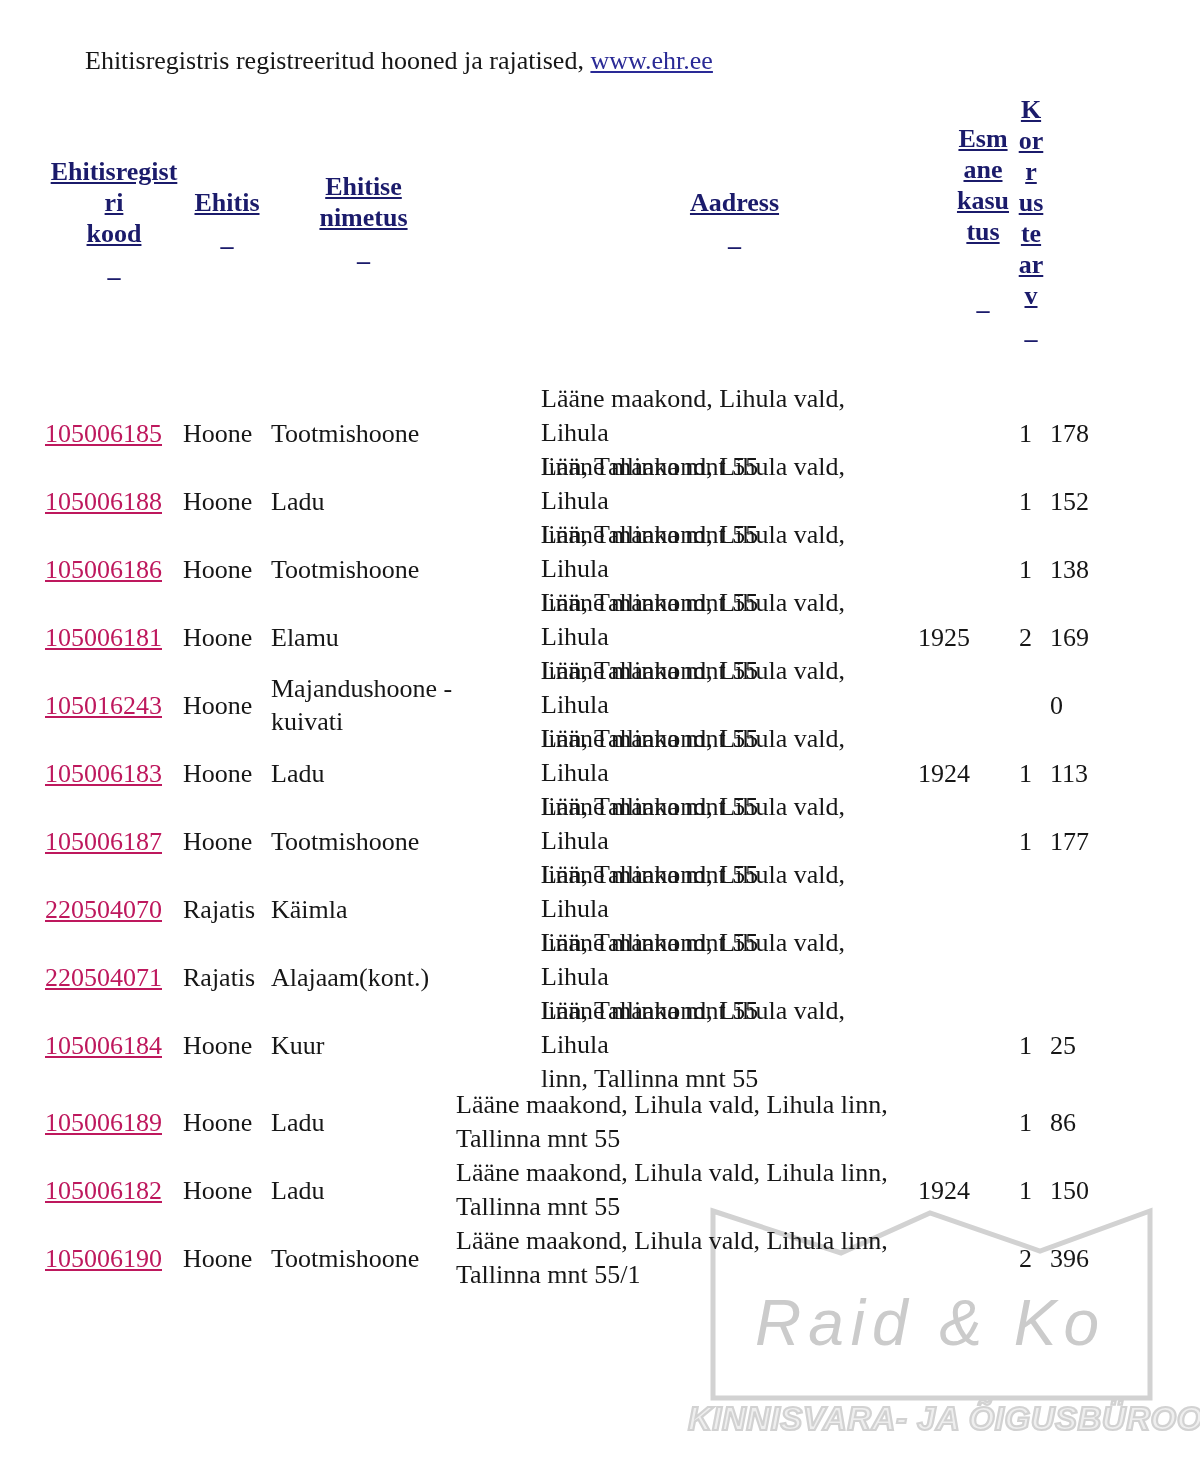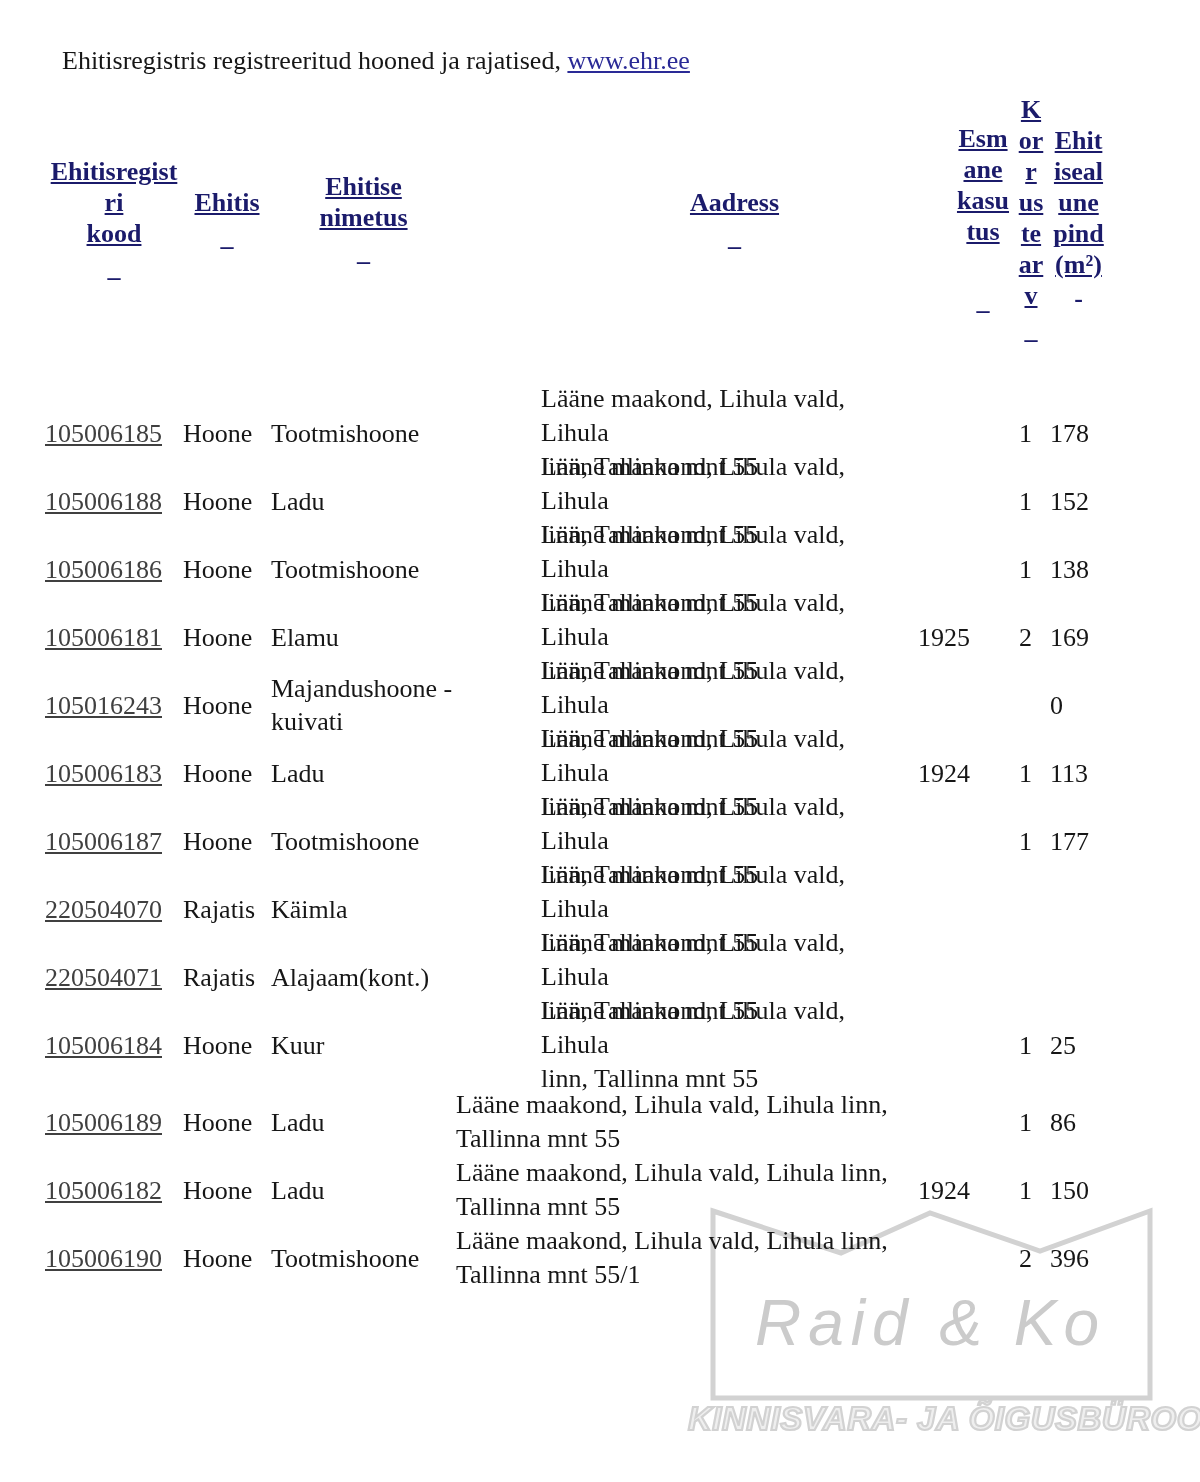--- a/index.html
+++ b/index.html
@@ -8,21 +8,21 @@
     width:1200px;height:1482px;
     background:#ffffff;
     overflow:hidden;
     font-family:"Liberation Serif","DejaVu Serif",serif;
     font-size:26px;
     color:#161616;
   }
   
   .title{
     position:relative;z-index:1;
-    margin:44px 0 0 62px;
+    margin:44px 0 0 85px;
     line-height:34px;
     white-space:nowrap;
   }
   .title a{color:#2a2a96;text-decoration:underline;cursor:pointer;}
 
   
   :root{ --cols:138px 88px 185px 462px 90px 32px 77px; }
   .thead{
     position:relative;z-index:1;
     display:grid;grid-template-columns:var(--cols);
@@ -45,21 +45,21 @@
   .h-pind .hlabel{width:64px;}
 
   .tsection{position:relative;z-index:1;}
   .sectionA{margin-top:22px;}
   .sectionB{margin-top:26px;}
   .trow{
     display:grid;grid-template-columns:var(--cols);
     margin-left:45px;height:68px;align-items:center;
   }
   .cell{line-height:33px;}
-  .code-link{color:#404040;text-decoration:underline;cursor:pointer;}
+  .code-link{color:#be185d;text-decoration:underline;cursor:pointer;}
   .c-name{white-space:pre-line;width:200px;}
   .c-addr{white-space:pre-line;line-height:34px;}
   .sectionA .c-addr{padding-left:85px;}
   .c-first{}
   .c-floors{text-align:right;padding-right:8px;}
   .c-area{padding-left:10px;}
 
   
   .watermark{position:absolute;left:0;top:0;width:100%;height:100%;z-index:0;font-style:italic;}
   .wm-envelope{position:absolute;left:710px;top:1205px;}
@@ -125,28 +125,20 @@
       <div class="hcell h-korruste">
         <a class="hlabel">K
 or
 r
 us
 te
 ar
 v</a>
         <a class="hsort">_</a>
       </div>
-      <div class="hcell h-pind">
-        <a class="hlabel">Ehit
-iseal
-une
-pind
-(m²)</a>
-        <a class="hsort">-</a>
-      </div>
     </div>
 
   <div class="tsection sectionA" id="section-0">
       <div class="trow">
         <div class="cell c-code"><a class="code-link">105006185</a></div>
         <div class="cell c-type">Hoone</div>
         <div class="cell c-name">Tootmishoone</div>
         <div class="cell c-addr">Lääne maakond, Lihula vald, Lihula
 linn, Tallinna mnt 55</div>
         <div class="cell c-first"></div>

